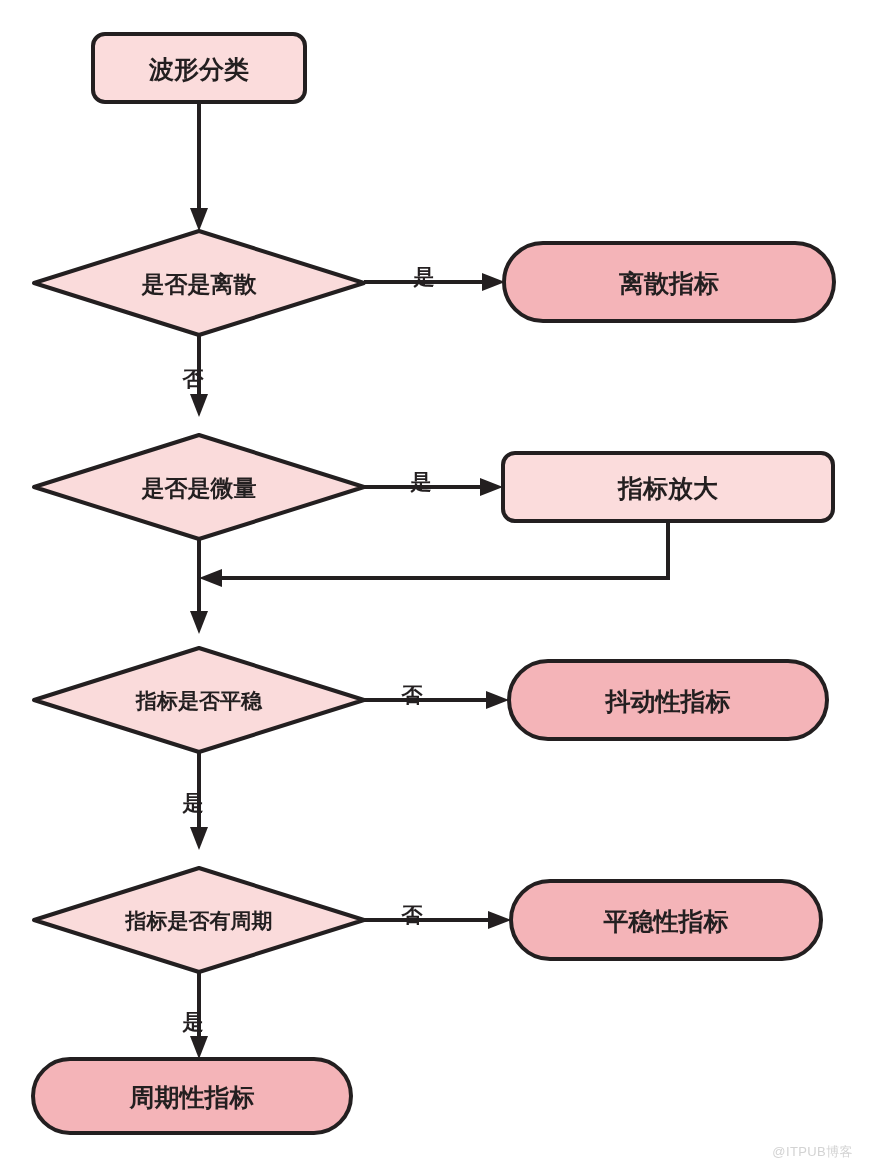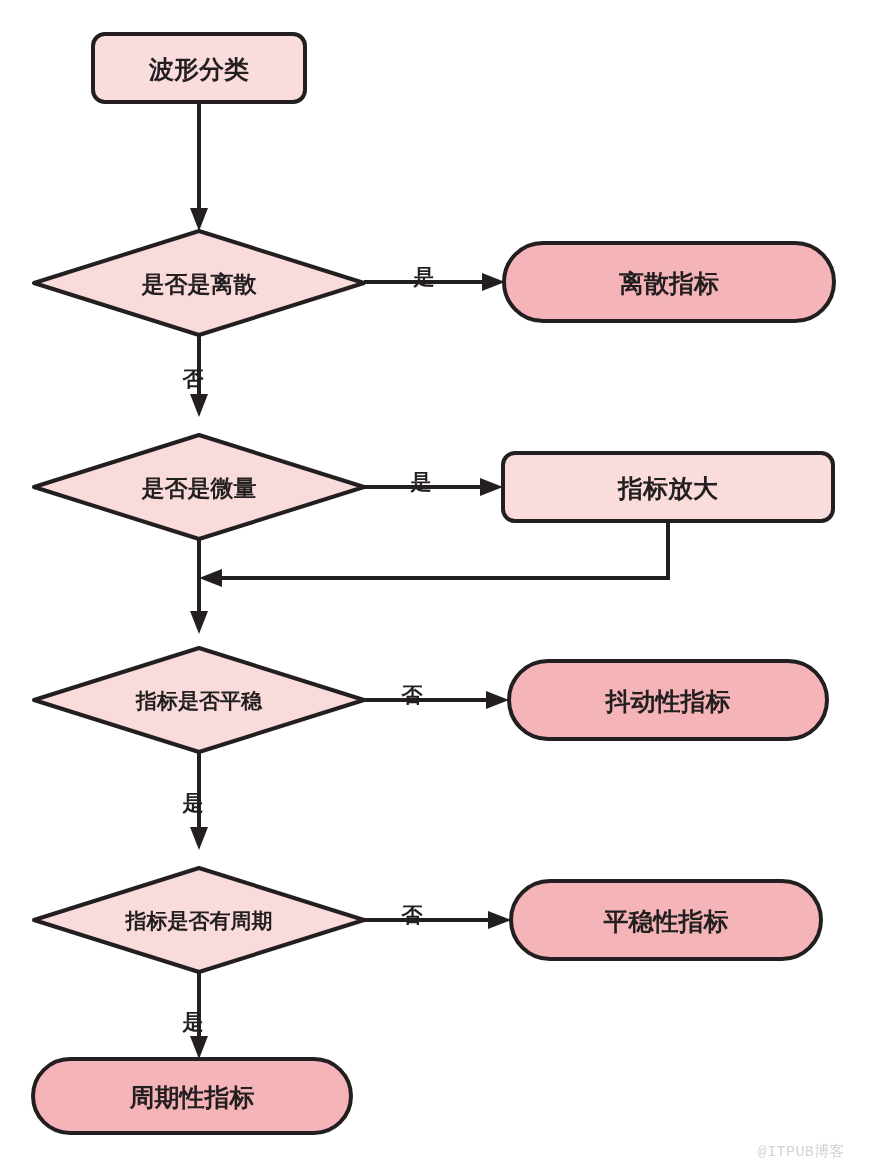--- a/index.html
+++ b/index.html
@@ -65,24 +65,24 @@
   .edge-label {
     font-family: "DejaVu Sans", "Liberation Sans", sans-serif;
     font-weight: bold;
     font-size: 21px;
     fill: #231f20;
     text-anchor: middle;
     dominant-baseline: central;
   }
   .watermark {
     position: absolute;
-    right: 24px;
+    right: 16px;
     bottom: 12px;
-    font-family: Liberation Mono, monospace;
-    font-size: 15px;
+    font-family: Liberation Sans, sans-serif;
+    font-size: 13px;
     color: #d3d3d3;
     letter-spacing: 0.4px;
     user-select: none;
   }
 </style>
 </head>
 <body>
 
 <svg id="flow-canvas" viewBox="0 0 869 1173">
 

